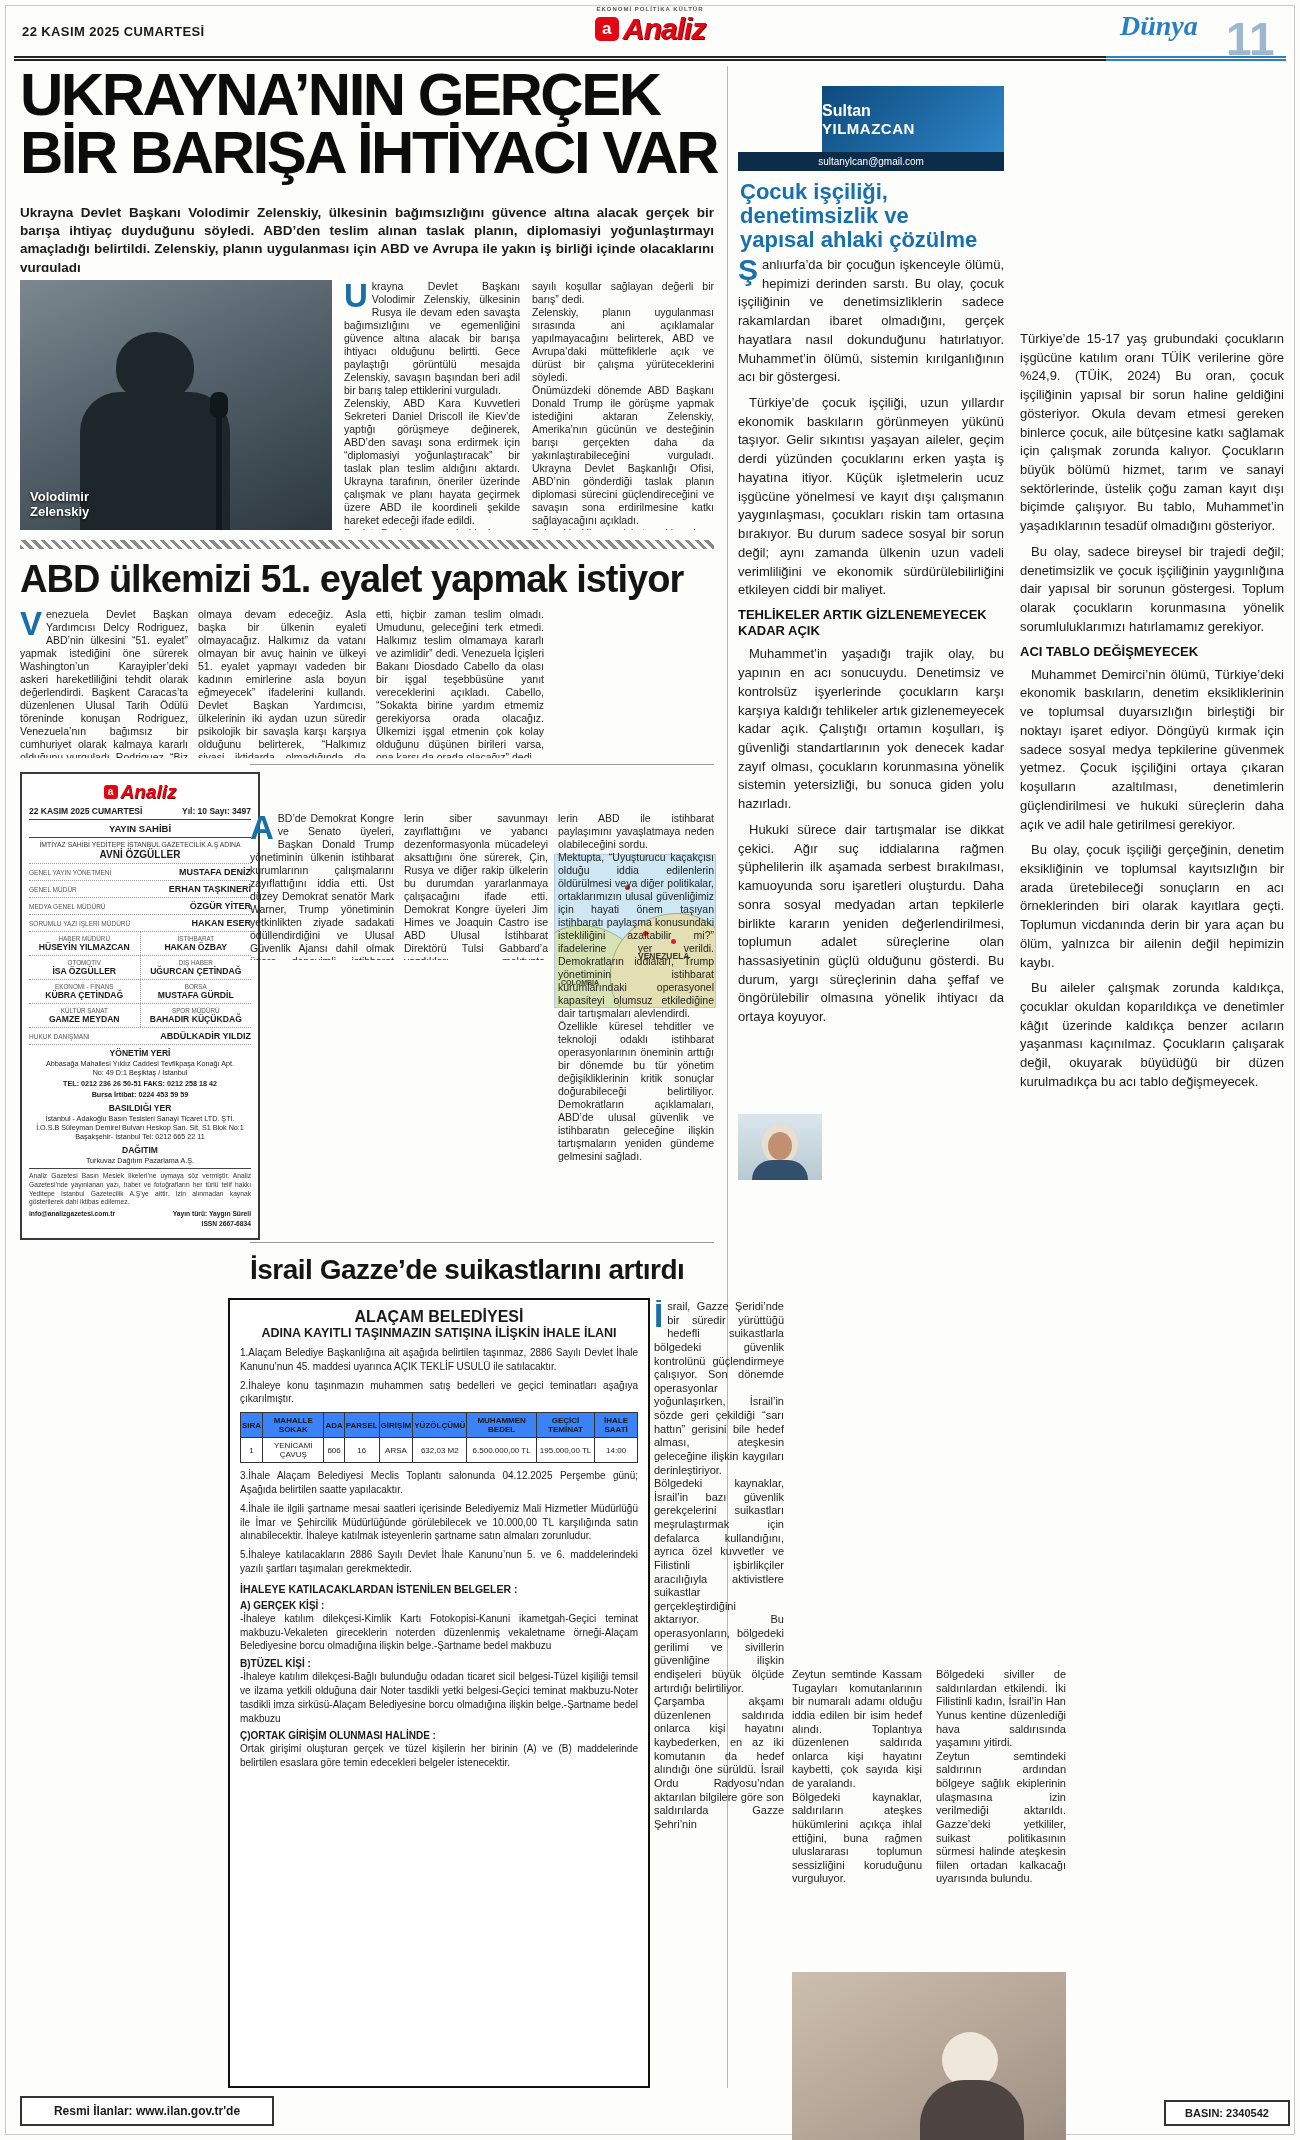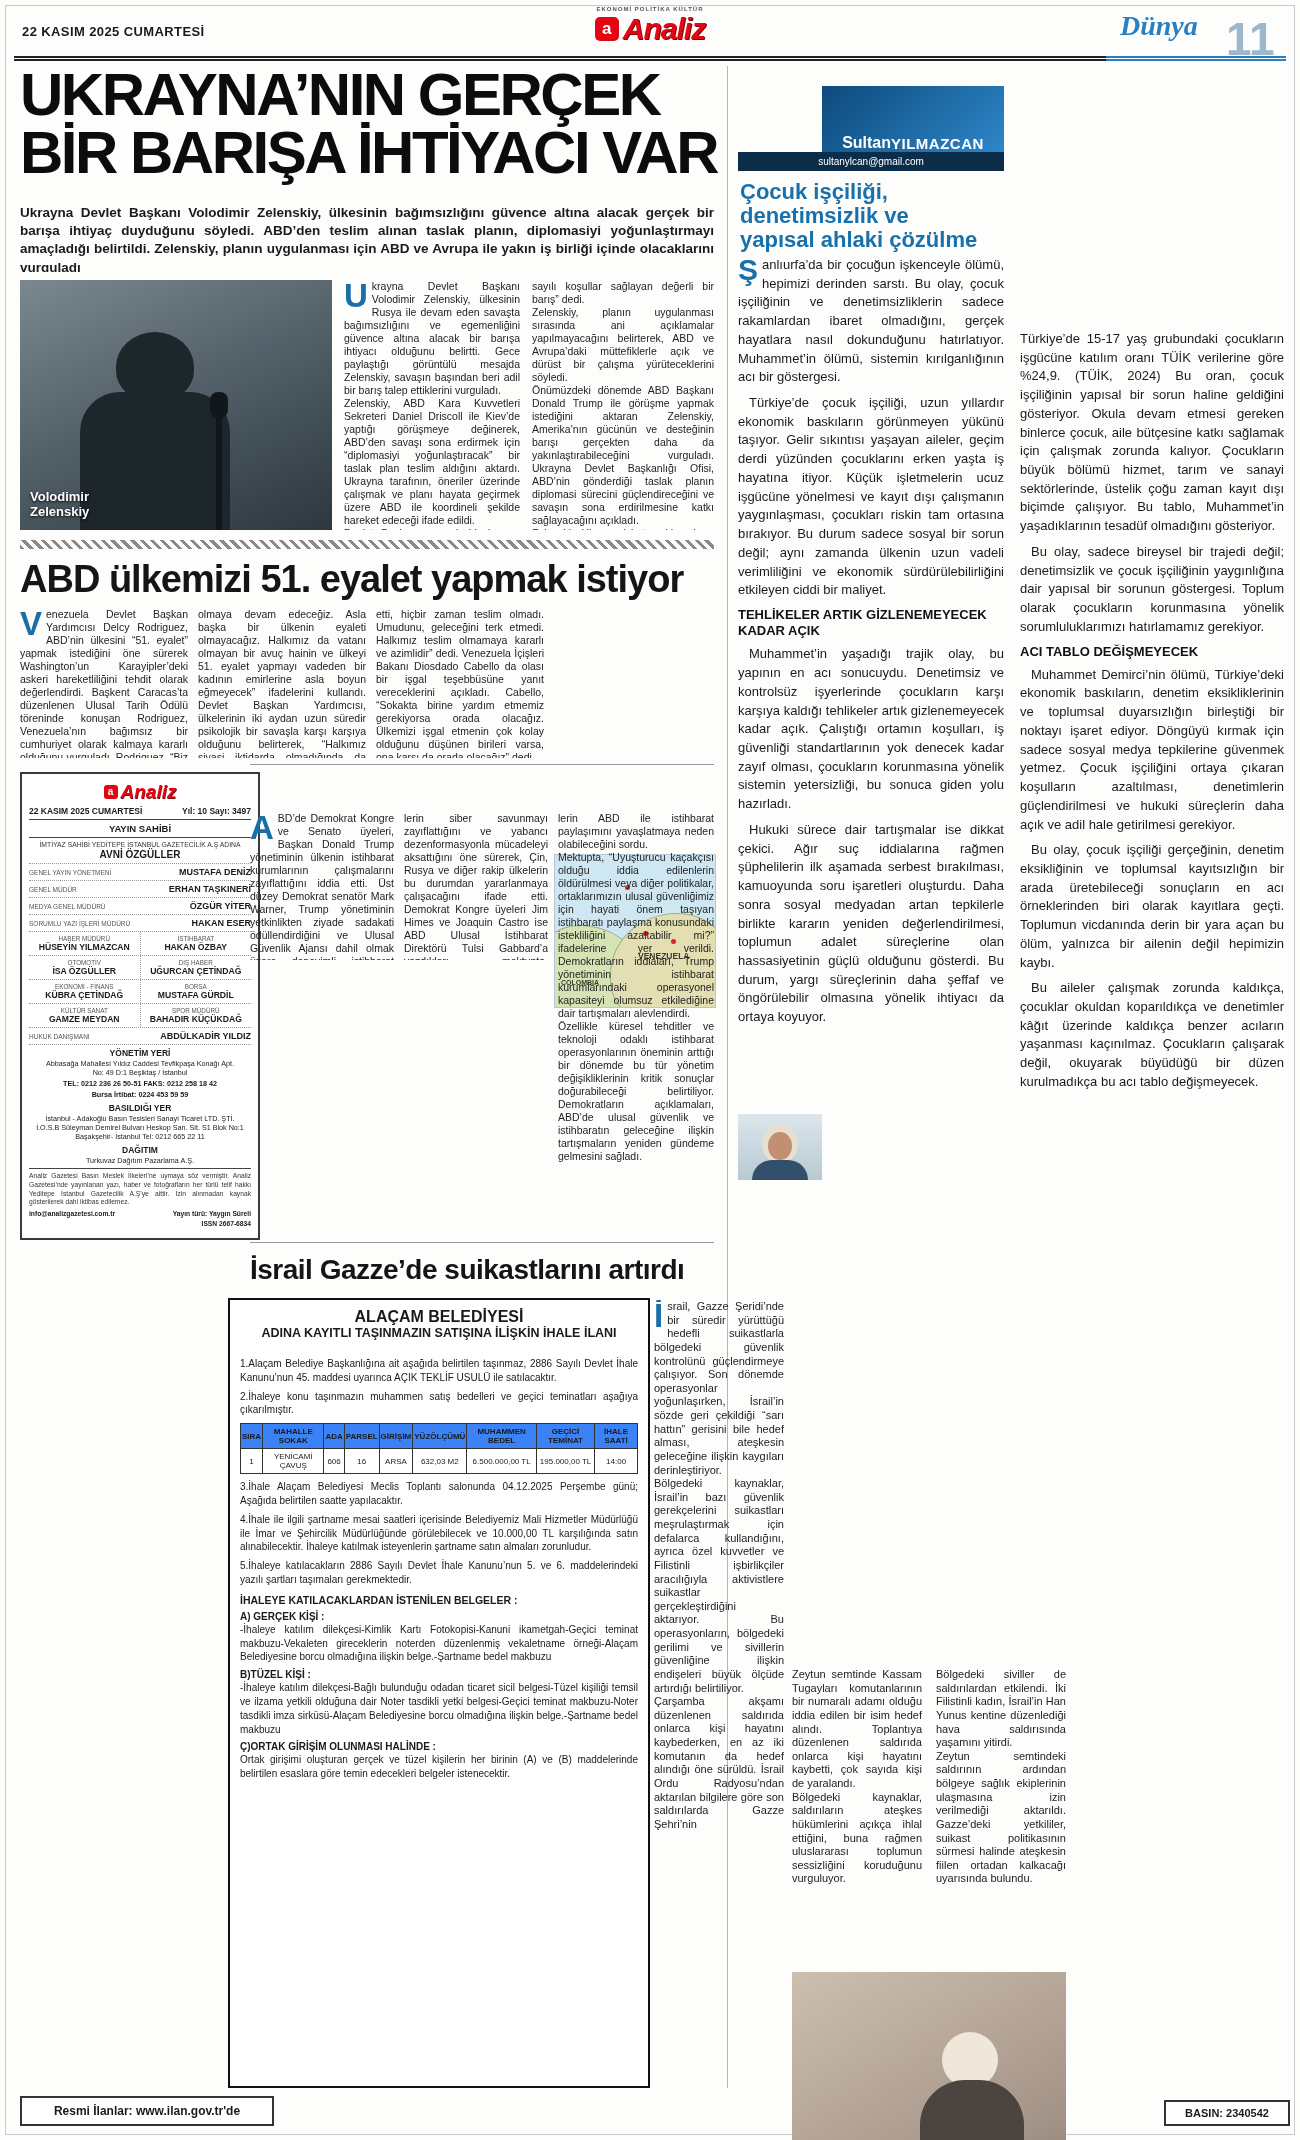--- a/index.html
+++ b/index.html
@@ -52,21 +52,21 @@
 
   
   .map{background:#cfe7f3;position:relative;overflow:hidden;border:1px solid #b3c8d4;}
   .land{position:absolute;background:#d6e4b5;border:1px solid #9eb086;}
   .map-label{position:absolute;font-weight:bold;color:#3c3c2e;}
   .dot{position:absolute;width:5px;height:5px;border-radius:50%;background:#d22;}
 
   
   .col-photo{background:linear-gradient(#dbe6ec,#b9c9d2);position:relative;overflow:hidden;}
   .col-name{background:linear-gradient(135deg,#0d4a7c 0%,#2e86c8 100%);color:#fff;
-            display:flex;flex-direction:row;align-items:flex-end;justify-content:center;}
+            display:flex;flex-direction:column;align-items:flex-start;justify-content:center;}
   .col-name .n1{font-size:16px;font-weight:bold;}
   .col-name .n2{font-size:15px;font-weight:900;letter-spacing:.5px;}
   .col-email{background:#0c2d4a;color:#fff;font-size:10px;display:flex;align-items:center;
              justify-content:center;}
   .col-title{color:#1871ad;font-size:22px;font-weight:bold;line-height:1.08;white-space:pre-line;}
   .col-body{overflow:hidden;}
   .col-body p{font-size:13px;line-height:1.44;text-align:justify;margin:0 0 7px;text-indent:11px;}
   .col-body p.first{text-indent:0;}
   .col-body p.first::first-letter{float:left;font-size:30px;line-height:.85;font-weight:bold;
              color:#1871ad;padding:1px 4px 0 0;}
@@ -99,21 +99,21 @@
   .maddr{text-align:center;font-size:7.2px;line-height:1.3;white-space:pre-line;color:#222;}
   .mtel{text-align:center;font-size:7.2px;font-weight:bold;padding:1px 0;}
   .mnote{font-size:6.7px;text-align:justify;line-height:1.3;border-top:1px solid #444;
          margin-top:3px;padding-top:3px;color:#333;}
   .mbottom{display:flex;justify-content:space-between;font-size:6.7px;font-weight:bold;
            padding-top:3px;}
 
   
   .tender{border:2px solid #111;padding:8px 10px;overflow:hidden;background:#fff;}
   .t-title1{text-align:center;font-weight:900;font-size:16px;}
-  .t-title2{text-align:center;font-weight:900;font-size:12.5px;margin-bottom:17px;}
+  .t-title2{text-align:center;font-weight:900;font-size:12.5px;margin-bottom:6px;}
   .t-item{font-size:10px;line-height:1.38;text-align:justify;margin:5px 0;}
   .t-table{width:100%;border-collapse:collapse;margin:6px 0;}
   .t-table th,.t-table td{border:1px solid #333;font-size:8px;padding:3px 1px;text-align:center;}
   .t-table th{font-weight:bold;background:#3b82f6;}
   .t-head{font-size:10.5px;font-weight:900;margin:7px 0 2px;}
   .t-sub{font-size:10px;font-weight:900;margin:5px 0 1px;}
   .t-body{font-size:10px;line-height:1.38;text-align:justify;}
 
   
   .foot-box{border:2px solid #333;display:flex;align-items:center;justify-content:center;

